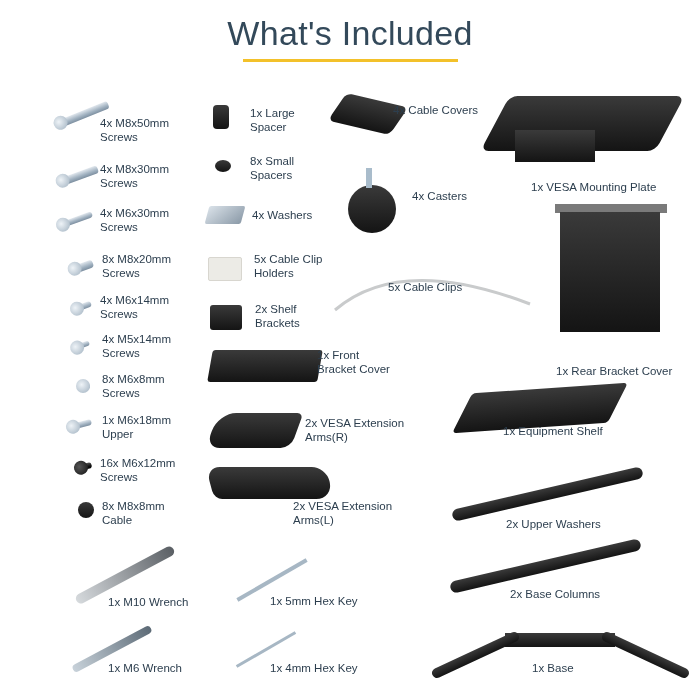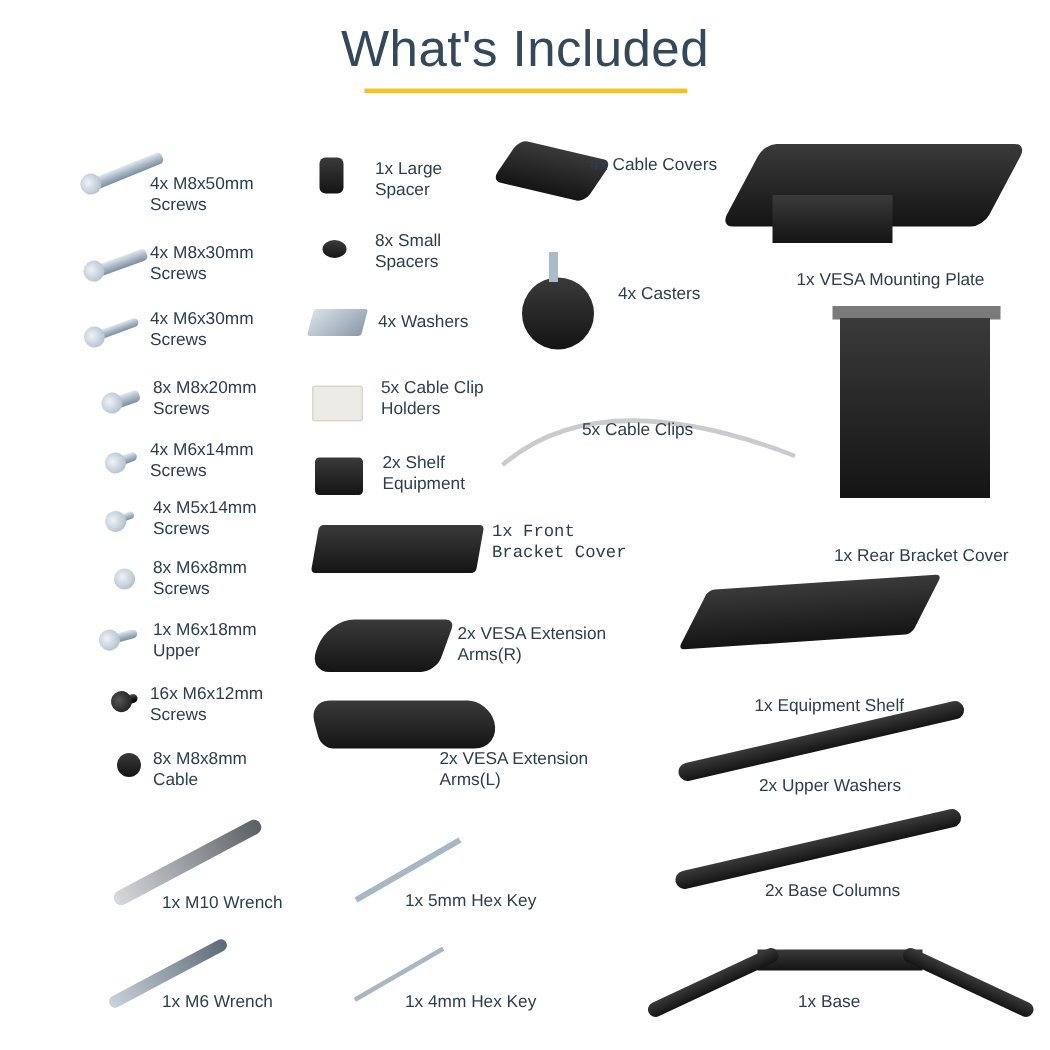--- a/index.html
+++ b/index.html
@@ -75,24 +75,24 @@
 
 <div class="item-img" style="left:207px;top:206px;width:36px;height:18px;background:linear-gradient(135deg,#d9e1e8,#8b9aa8);transform:skewX(-15deg);border-radius:2px;"></div>
 <div class="lbl" style="left:252px;top:208px;">4x Washers</div>
 
 <div class="item-img" style="left:208px;top:257px;width:32px;height:22px;background:#ecebe6;border:1px solid #d8d6cf;border-radius:2px;"></div>
 <div class="lbl" style="left:254px;top:252px;">5x Cable Clip
 Holders</div>
 
 <div class="item-img dark" style="left:210px;top:305px;width:32px;height:25px;border-radius:3px;"></div>
 <div class="lbl" style="left:255px;top:302px;">2x Shelf
-Equipment</div>
+Brackets</div>
 
 <div class="item-img dark" style="left:210px;top:350px;width:110px;height:32px;border-radius:3px;transform:skewX(-10deg);"></div>
-<div class="lbl" style="left:328px;top:348px;font-family:Liberation Mono, monospace;">1x Front
+<div class="lbl" style="left:317px;top:348px;">1x Front
 Bracket Cover</div>
 
 <div class="item-img dark" style="left:212px;top:413px;width:85px;height:35px;border-radius:18px 6px 10px 14px;transform:skewX(-20deg);"></div>
 <div class="lbl" style="left:305px;top:416px;">2x VESA Extension
 Arms(R)</div>
 
 <div class="item-img dark" style="left:210px;top:467px;width:120px;height:32px;border-radius:14px 14px 18px 8px;transform:skewX(15deg);"></div>
 <div class="lbl" style="left:293px;top:499px;">2x VESA Extension
 Arms(L)</div>
 
@@ -110,21 +110,21 @@
 
 <div class="item-img dark" style="left:495px;top:96px;width:175px;height:55px;border-radius:8px;transform:skewX(-28deg);"></div>
 <div class="item-img dark" style="left:515px;top:130px;width:80px;height:32px;"></div>
 <div class="lbl" style="left:531px;top:180px;">1x VESA Mounting Plate</div>
 
 <div class="item-img" style="left:555px;top:204px;width:112px;height:9px;background:#7a7a7a;"></div>
 <div class="item-img dark" style="left:560px;top:212px;width:100px;height:120px;"></div>
 <div class="lbl" style="left:556px;top:352px;margin-top:12px;">1x Rear Bracket Cover</div>
 
 <div class="item-img dark" style="left:465px;top:388px;width:150px;height:40px;border-radius:4px;transform:skewX(-30deg) rotate(-4deg);"></div>
-<div class="lbl" style="left:503px;top:464px;">1x Equipment Shelf</div>
+<div class="lbl" style="left:503px;top:424px;">1x Equipment Shelf</div>
 
 <div class="item-img dark" style="left:450px;top:488px;width:195px;height:12px;border-radius:6px;transform:rotate(-13deg);"></div>
 <div class="lbl" style="left:506px;top:517px;">2x Upper Washers</div>
 
 <div class="item-img dark" style="left:448px;top:560px;width:195px;height:12px;border-radius:6px;transform:rotate(-13deg);"></div>
 <div class="lbl" style="left:510px;top:587px;">2x Base Columns</div>
 
 <div class="item-img dark" style="left:505px;top:633px;width:110px;height:14px;"></div>
 <div class="item-img dark" style="left:428px;top:650px;width:95px;height:10px;border-radius:5px;transform:rotate(-25deg);"></div>
 <div class="item-img dark" style="left:598px;top:650px;width:95px;height:10px;border-radius:5px;transform:rotate(25deg);"></div>

